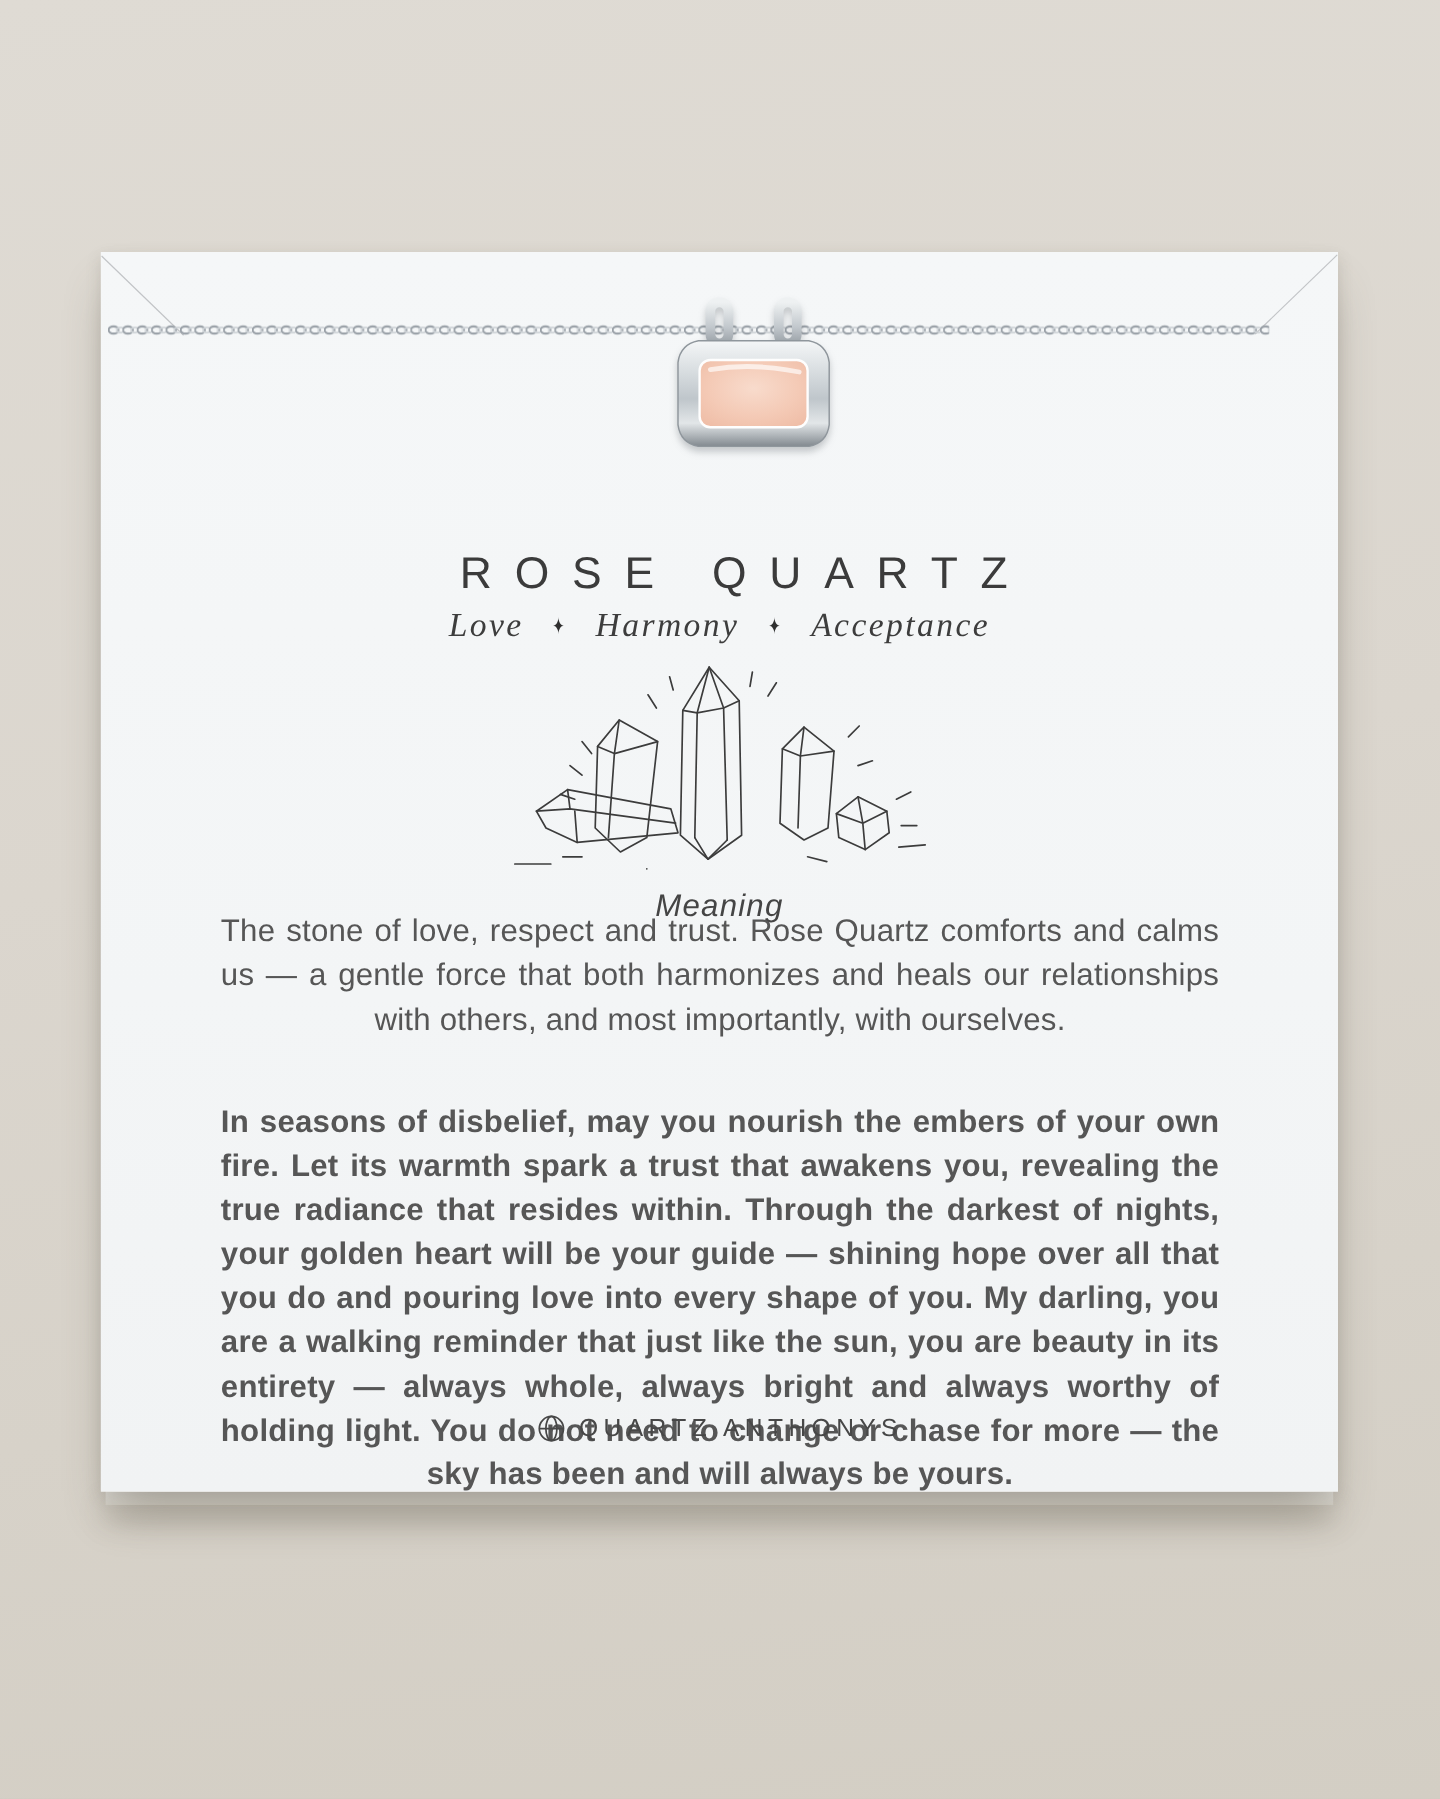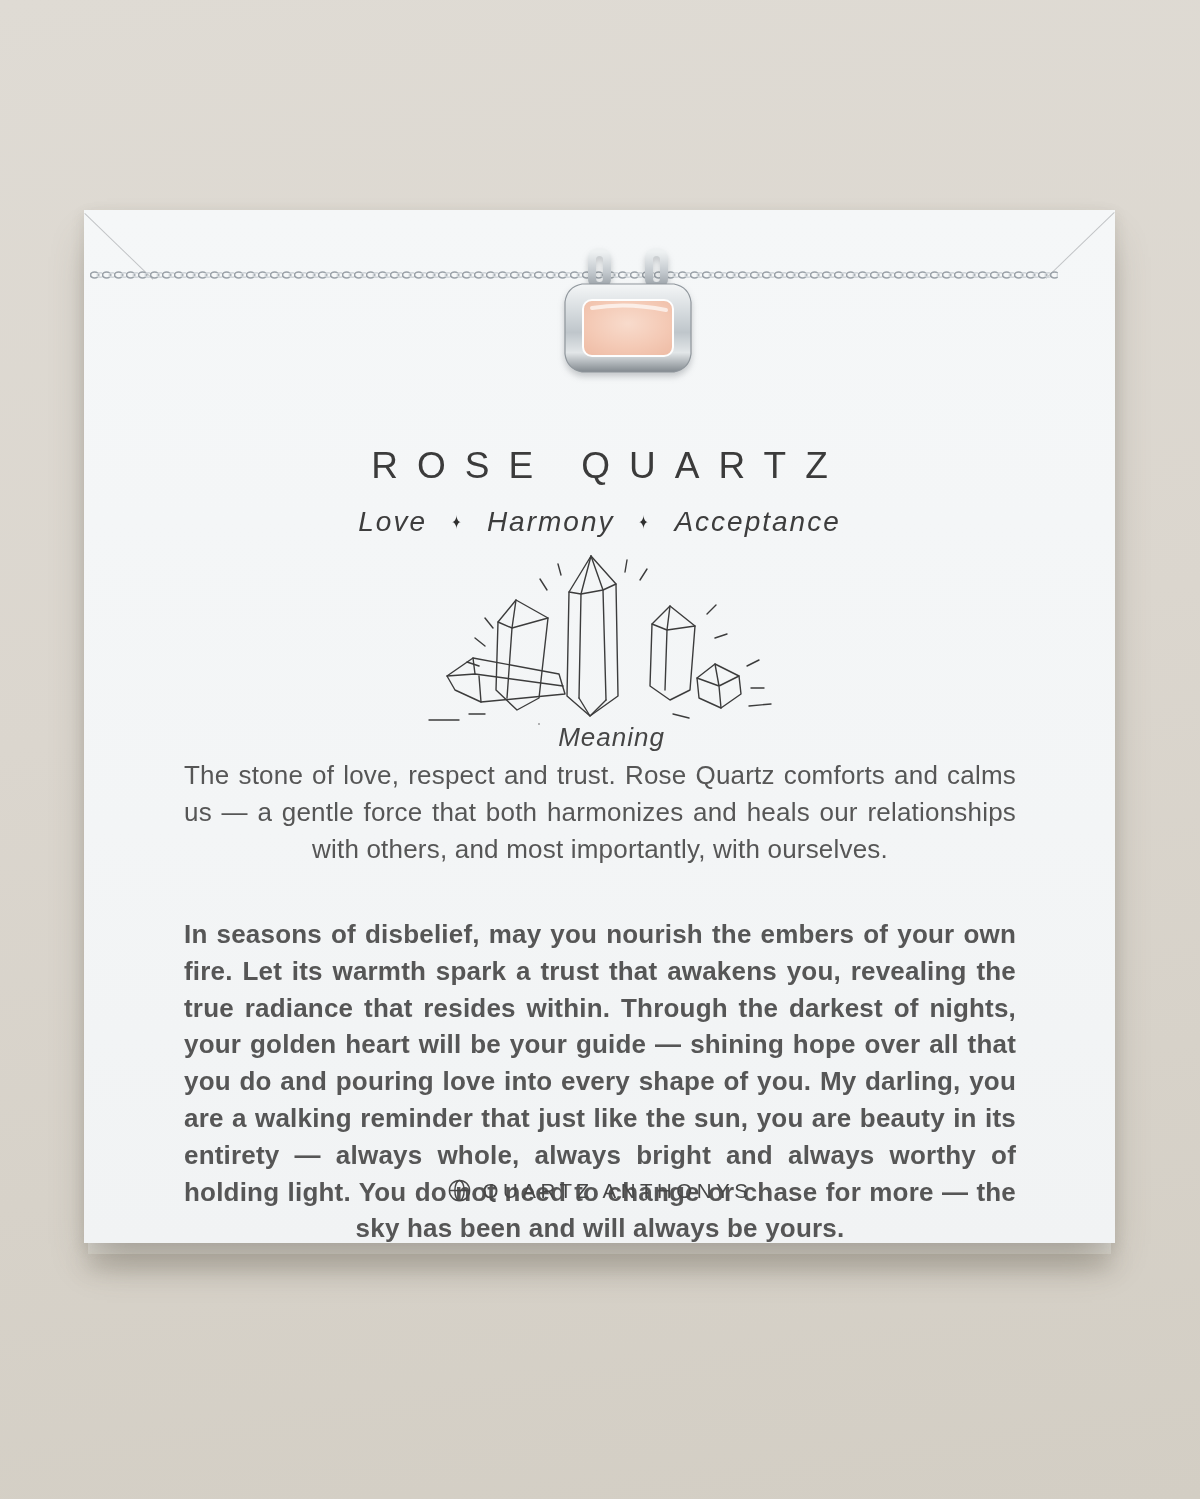--- a/index.html
+++ b/index.html
@@ -21,39 +21,39 @@
   }
   .crease{position:absolute;height:1px;background:rgba(110,112,118,.38);width:95px;}
   .crease-left{left:1px;top:3px;transform-origin:left top;transform:rotate(44deg);}
   .crease-right{right:1px;top:2px;transform-origin:right top;transform:rotate(-44deg);}
   
   .chain{position:absolute;left:6px;top:58px;width:968px;height:14px;}
   .pendant{position:absolute;left:468px;top:34px;width:152px;height:146px;
     filter:drop-shadow(0 4px 3px rgba(70,75,82,.28));}
   
   .title{
-    position:absolute;left:0;top:235px;width:100%;margin:0;
+    position:absolute;left:0;top:235px;width:100%;margin:12px;
     text-align:center;font-size:37px;font-weight:300;color:#3b3b3b;
     letter-spacing:19px;text-indent:19px;
   }
   .subtitle{
     position:absolute;left:0;top:296px;width:100%;
     text-align:center;font-style:italic;font-size:28px;font-weight:300;
-    color:#3d3d3d;letter-spacing:2px;
+    color:#3d3d3d;letter-spacing:2px;font-family:Liberation Serif, serif;
   }
   .subtitle .sep{
     display:inline-block;font-style:normal;font-size:19px;color:#2f2f2f;
     margin:0 21px;transform:scaleX(.62) translateY(-2px);
   }
   .crystal{position:absolute;left:335px;top:338px;width:360px;height:190px;}
   .section-heading{
     position:absolute;left:0;width:100%;margin:0;text-align:center;
     font-style:italic;font-size:26px;font-weight:300;color:#454545;letter-spacing:1px;
   }
-  .heading-meaning{top:512px;padding-left:12px;}
+  .heading-meaning{top:529px;}
   .heading-mantra{top:672px;}
   .body-text{
     position:absolute;left:100px;width:832px;margin:0;
     font-size:26px;font-weight:300;color:#565656;line-height:36.8px;
     text-align:justify;text-align-last:center;letter-spacing:.2px;
   }
   .meaning-text{top:547px;}
   .mantra-text{top:706px;font-weight:bold;}
   
   .brand{

